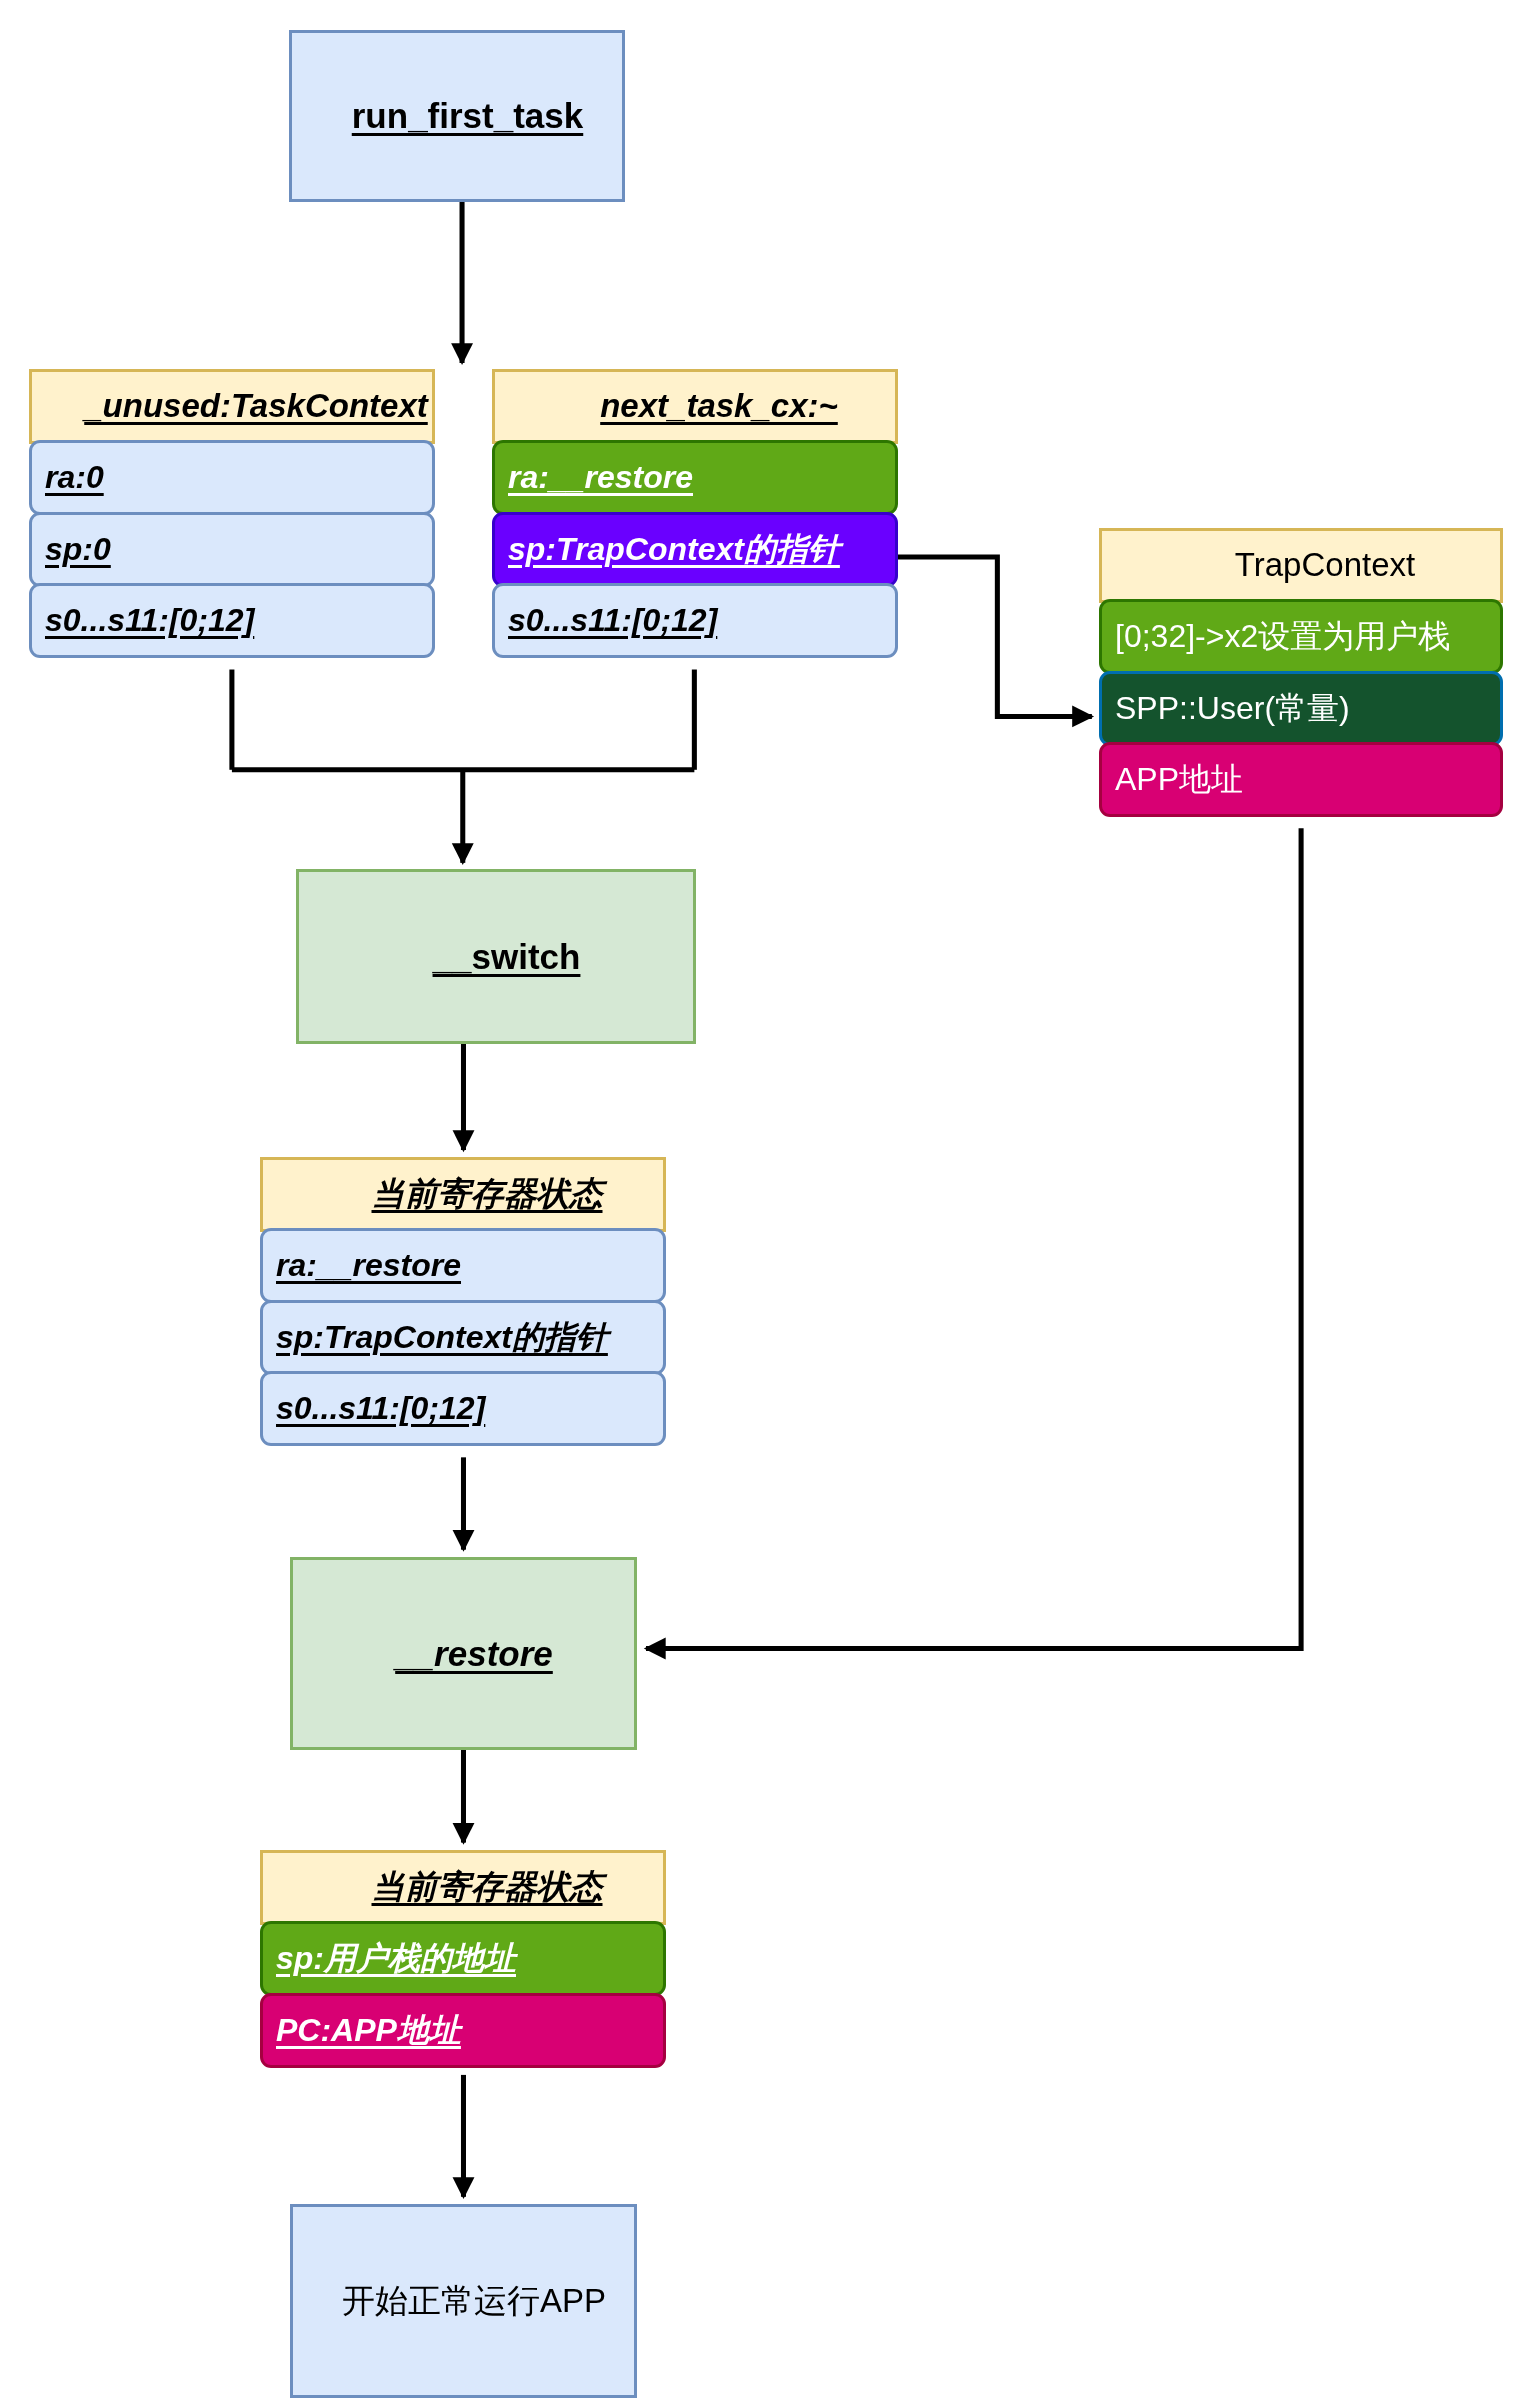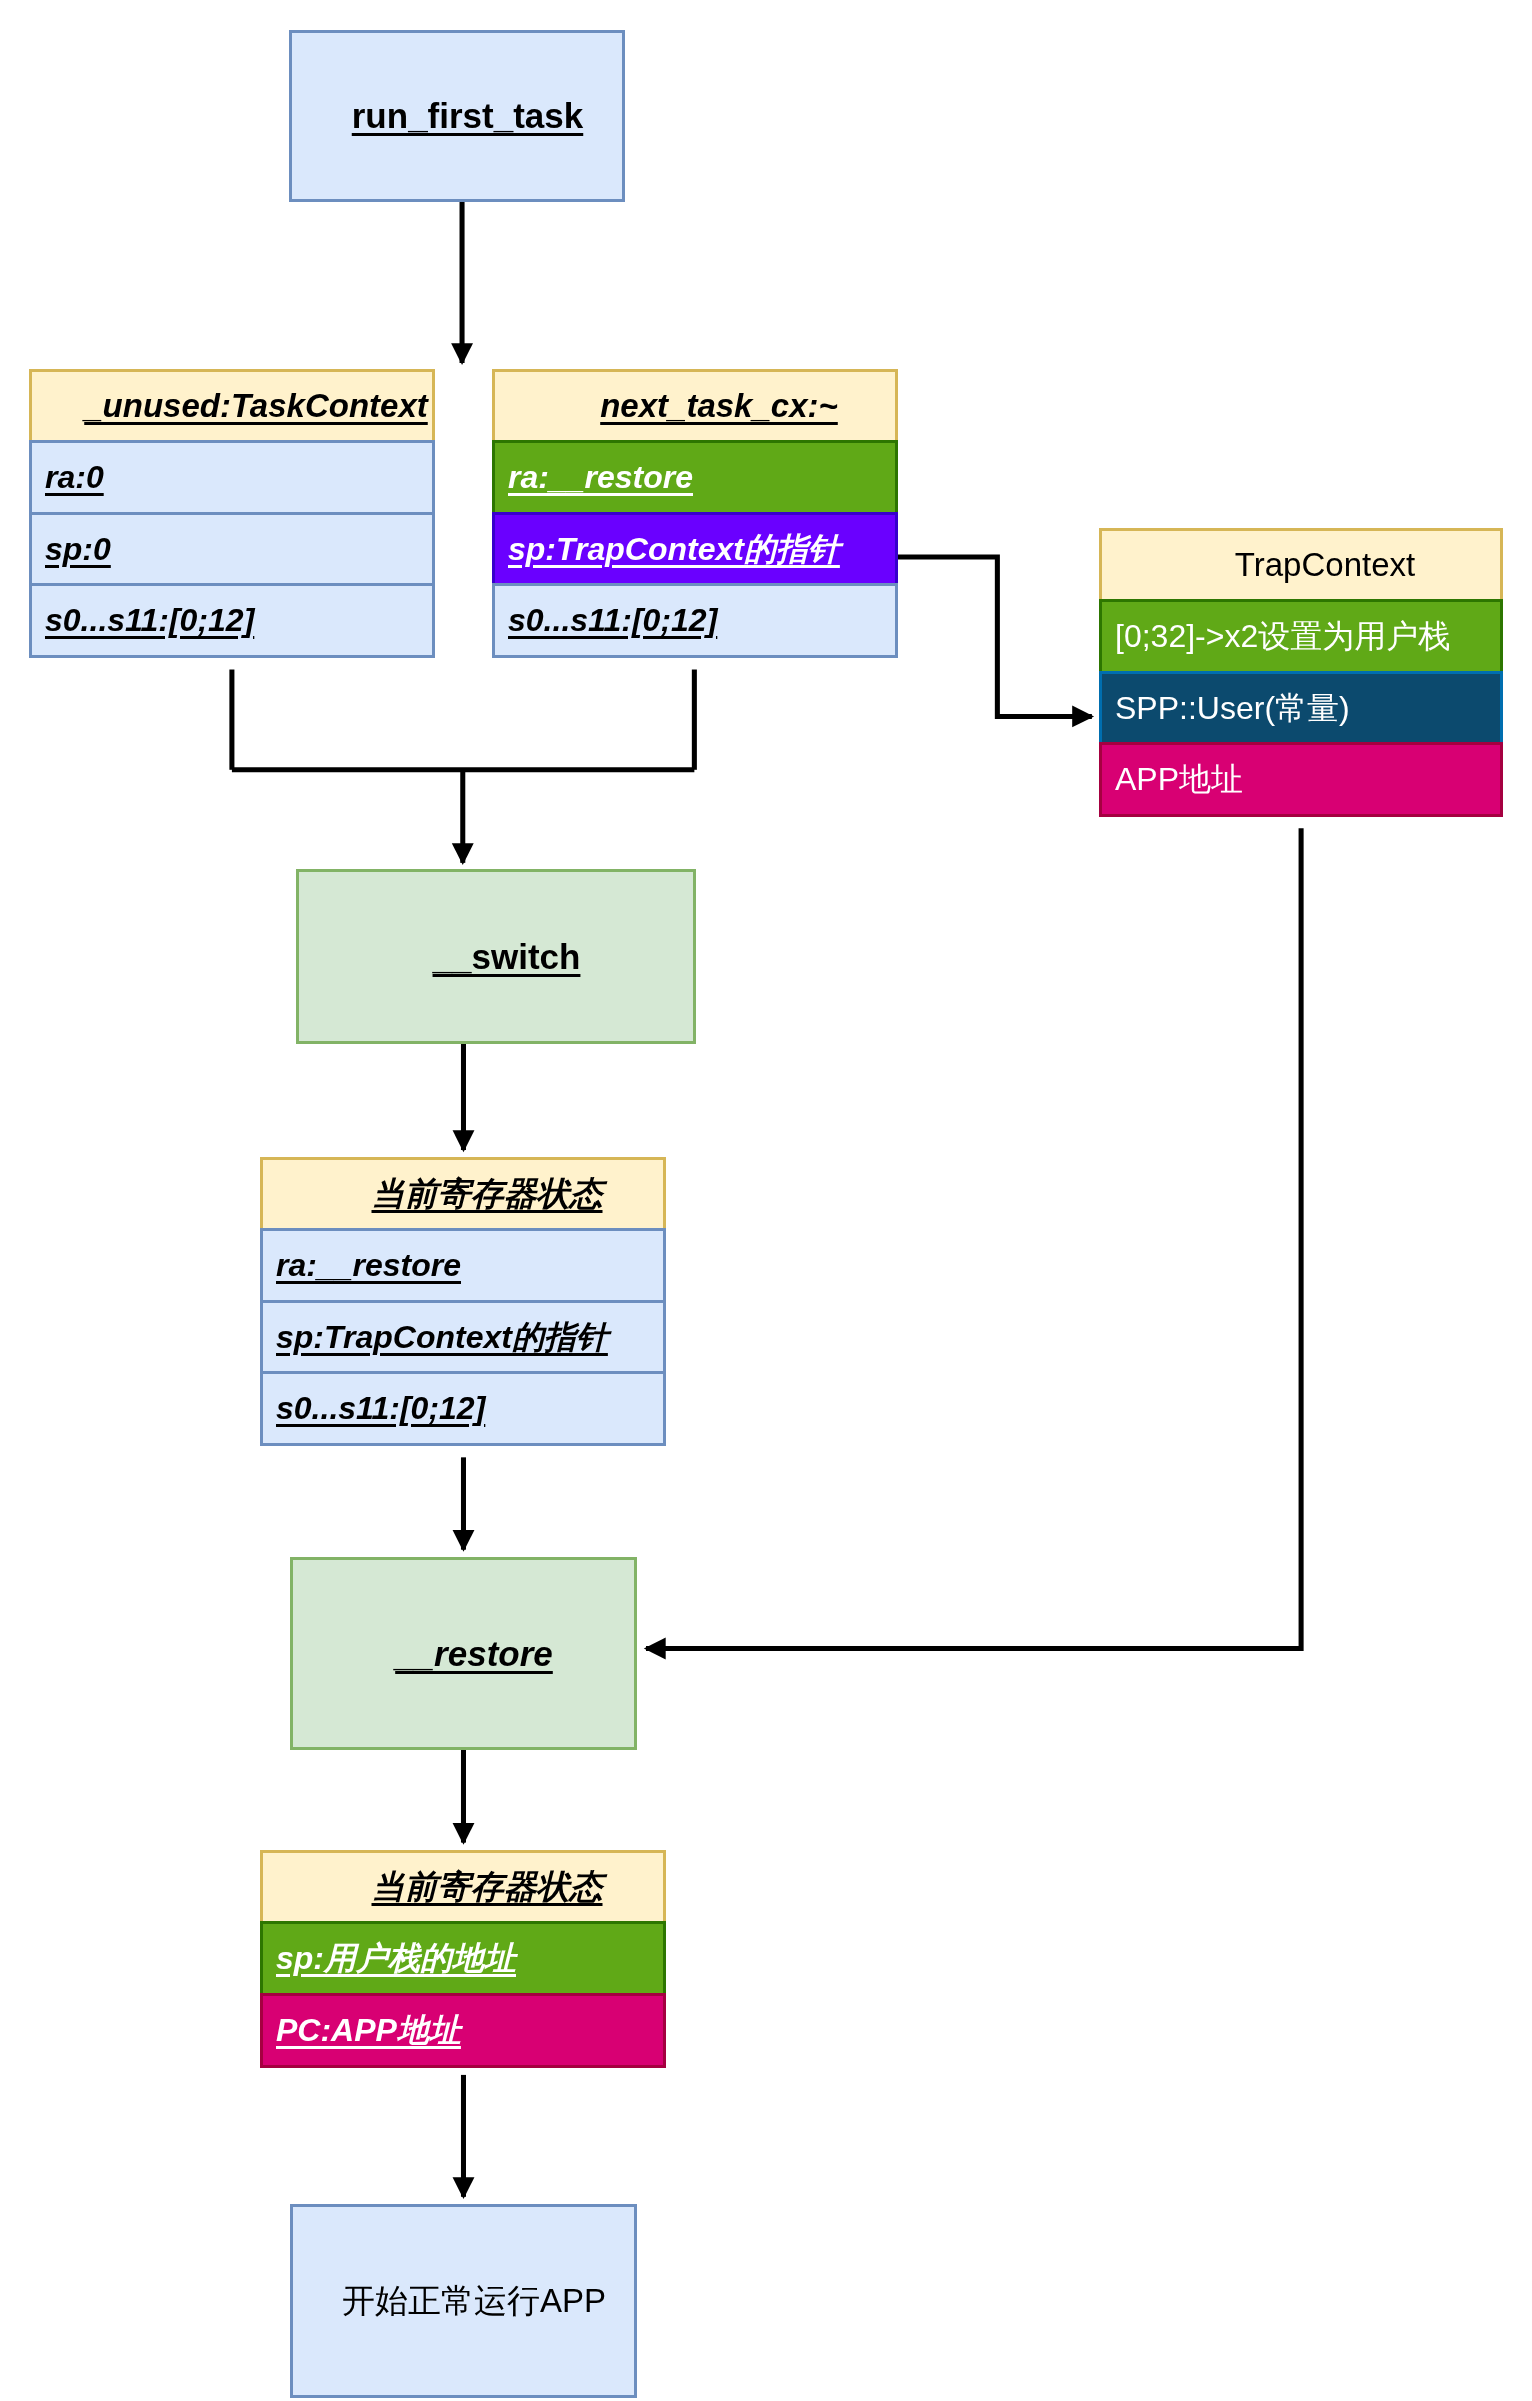--- a/index.html
+++ b/index.html
@@ -31,29 +31,29 @@
     box-sizing:border-box;
     width:100%; height:75px;
     display:flex; align-items:center;
     border:3.6px solid;
     font-size:32px;
     line-height:1.1;
     white-space:nowrap;
   }
   .seg + .seg { margin-top:-3.6px; }
   .head { justify-content:center; font-size:33px;padding-left:48px; }
-  .row  { padding:0 13px; }
+  .row  { padding:0 13px;border-radius:11px; }
 
   
   .f-lblue  { background:#dae8fc; border-color:#6c8ebf; color:#000; }
   .f-yellow { background:#fff2cc; border-color:#d6b656; color:#000; }
   .f-lgreen { background:#d5e8d4; border-color:#82b366; color:#000; }
   .f-green  { background:#60a917; border-color:#2d7600; color:#fff; }
   .f-purple { background:#6a00ff; border-color:#3700cc; color:#fff; }
-  .f-blue   { background:#0c4a6e; border-color:#006eaf; color:#fff; }
+  .f-blue   { background:#14532d; border-color:#006eaf; color:#fff; }
   .f-pink   { background:#d80073; border-color:#a50040; color:#fff; }
 
   
   .b  { font-weight:bold; }
   .bi { font-weight:bold; font-style:italic; }
   .u  { text-decoration:underline; text-decoration-thickness:2.9px; text-underline-offset:5px; }
 
   
   .n-runfirst { left:289px; top:30px;   width:336px; height:172px; }
   .n-switch   { left:296px; top:869px; width:400px; height:175px; }

